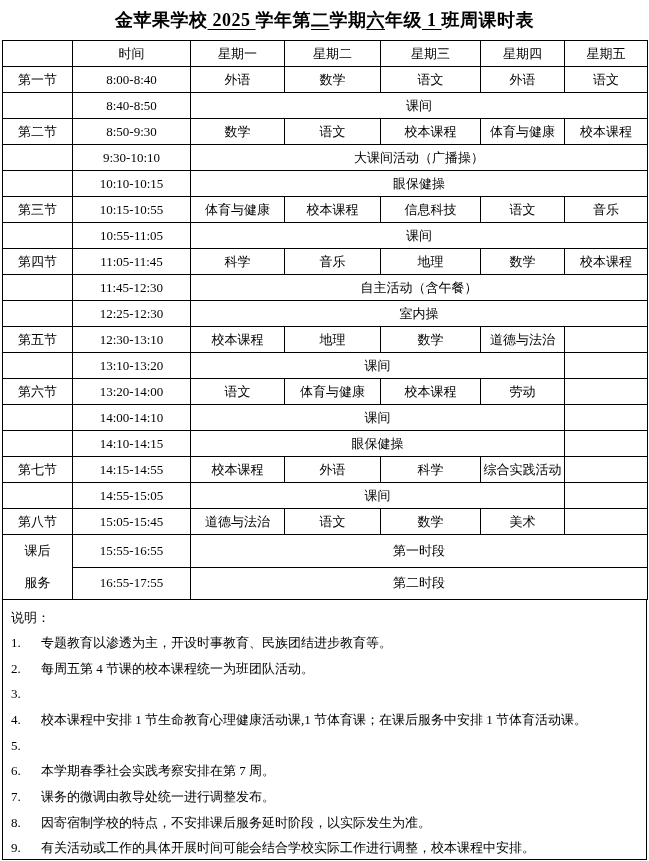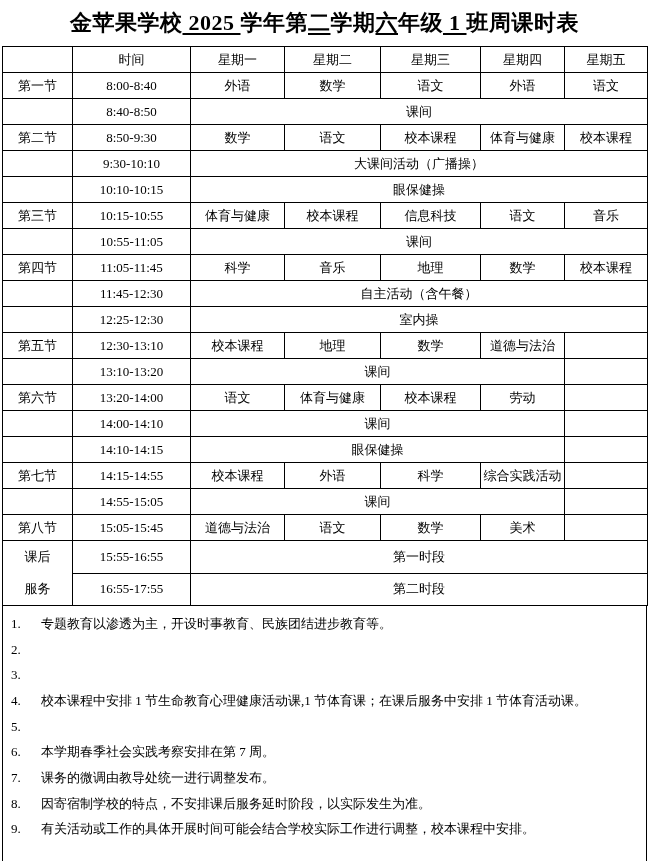--- a/index.html
+++ b/index.html
@@ -6,21 +6,21 @@
   html, body { background: #fff; }
   body {
     width: 649px; height: 861px;
     color: #000;
     font-family: "Liberation Serif", "DejaVu Serif", serif;
     overflow: hidden;
   }
   .page { width: 649px; height: 861px; padding: 0 2px; }
   .title {
     text-align: center;
-    font-size: 22px;
+    font-size: 18px;
     font-weight: bold;
     padding: 8px 0 8px 0;
     letter-spacing: 0.5px;
     white-space: nowrap;
   }
   .title .u { text-decoration: underline; text-underline-offset: 3px; }
   table.timetable {
     border-collapse: collapse;
     table-layout: fixed;
     width: 645px;
@@ -217,27 +217,29 @@
           <td colspan="5">第一时段</td>
         </tr>
         <tr>
           <td>16:55-17:55</td>
           <td colspan="5">第二时段</td>
         </tr>
       </tbody>
   </table>
 
   <div class="notes">
+    <div class="notes-title">说明：</div>
     <div id="notes-list">
         <div class="note-line">
           <span class="note-num">1.</span>
           <span class="note-text">专题教育以渗透为主，开设时事教育、民族团结进步教育等。</span>
         </div>
         <div class="note-line">
           <span class="note-num">2.</span>
+          <span class="note-text">每周五第 4 节课的校本课程统一为班团队活动。</span>
         </div>
         <div class="note-line">
           <span class="note-num">3.</span>
         </div>
         <div class="note-line">
           <span class="note-num">4.</span>
           <span class="note-text">校本课程中安排 1 节生命教育心理健康活动课,1 节体育课；在课后服务中安排 1 节体育活动课。</span>
         </div>
         <div class="note-line">
           <span class="note-num">5.</span>

